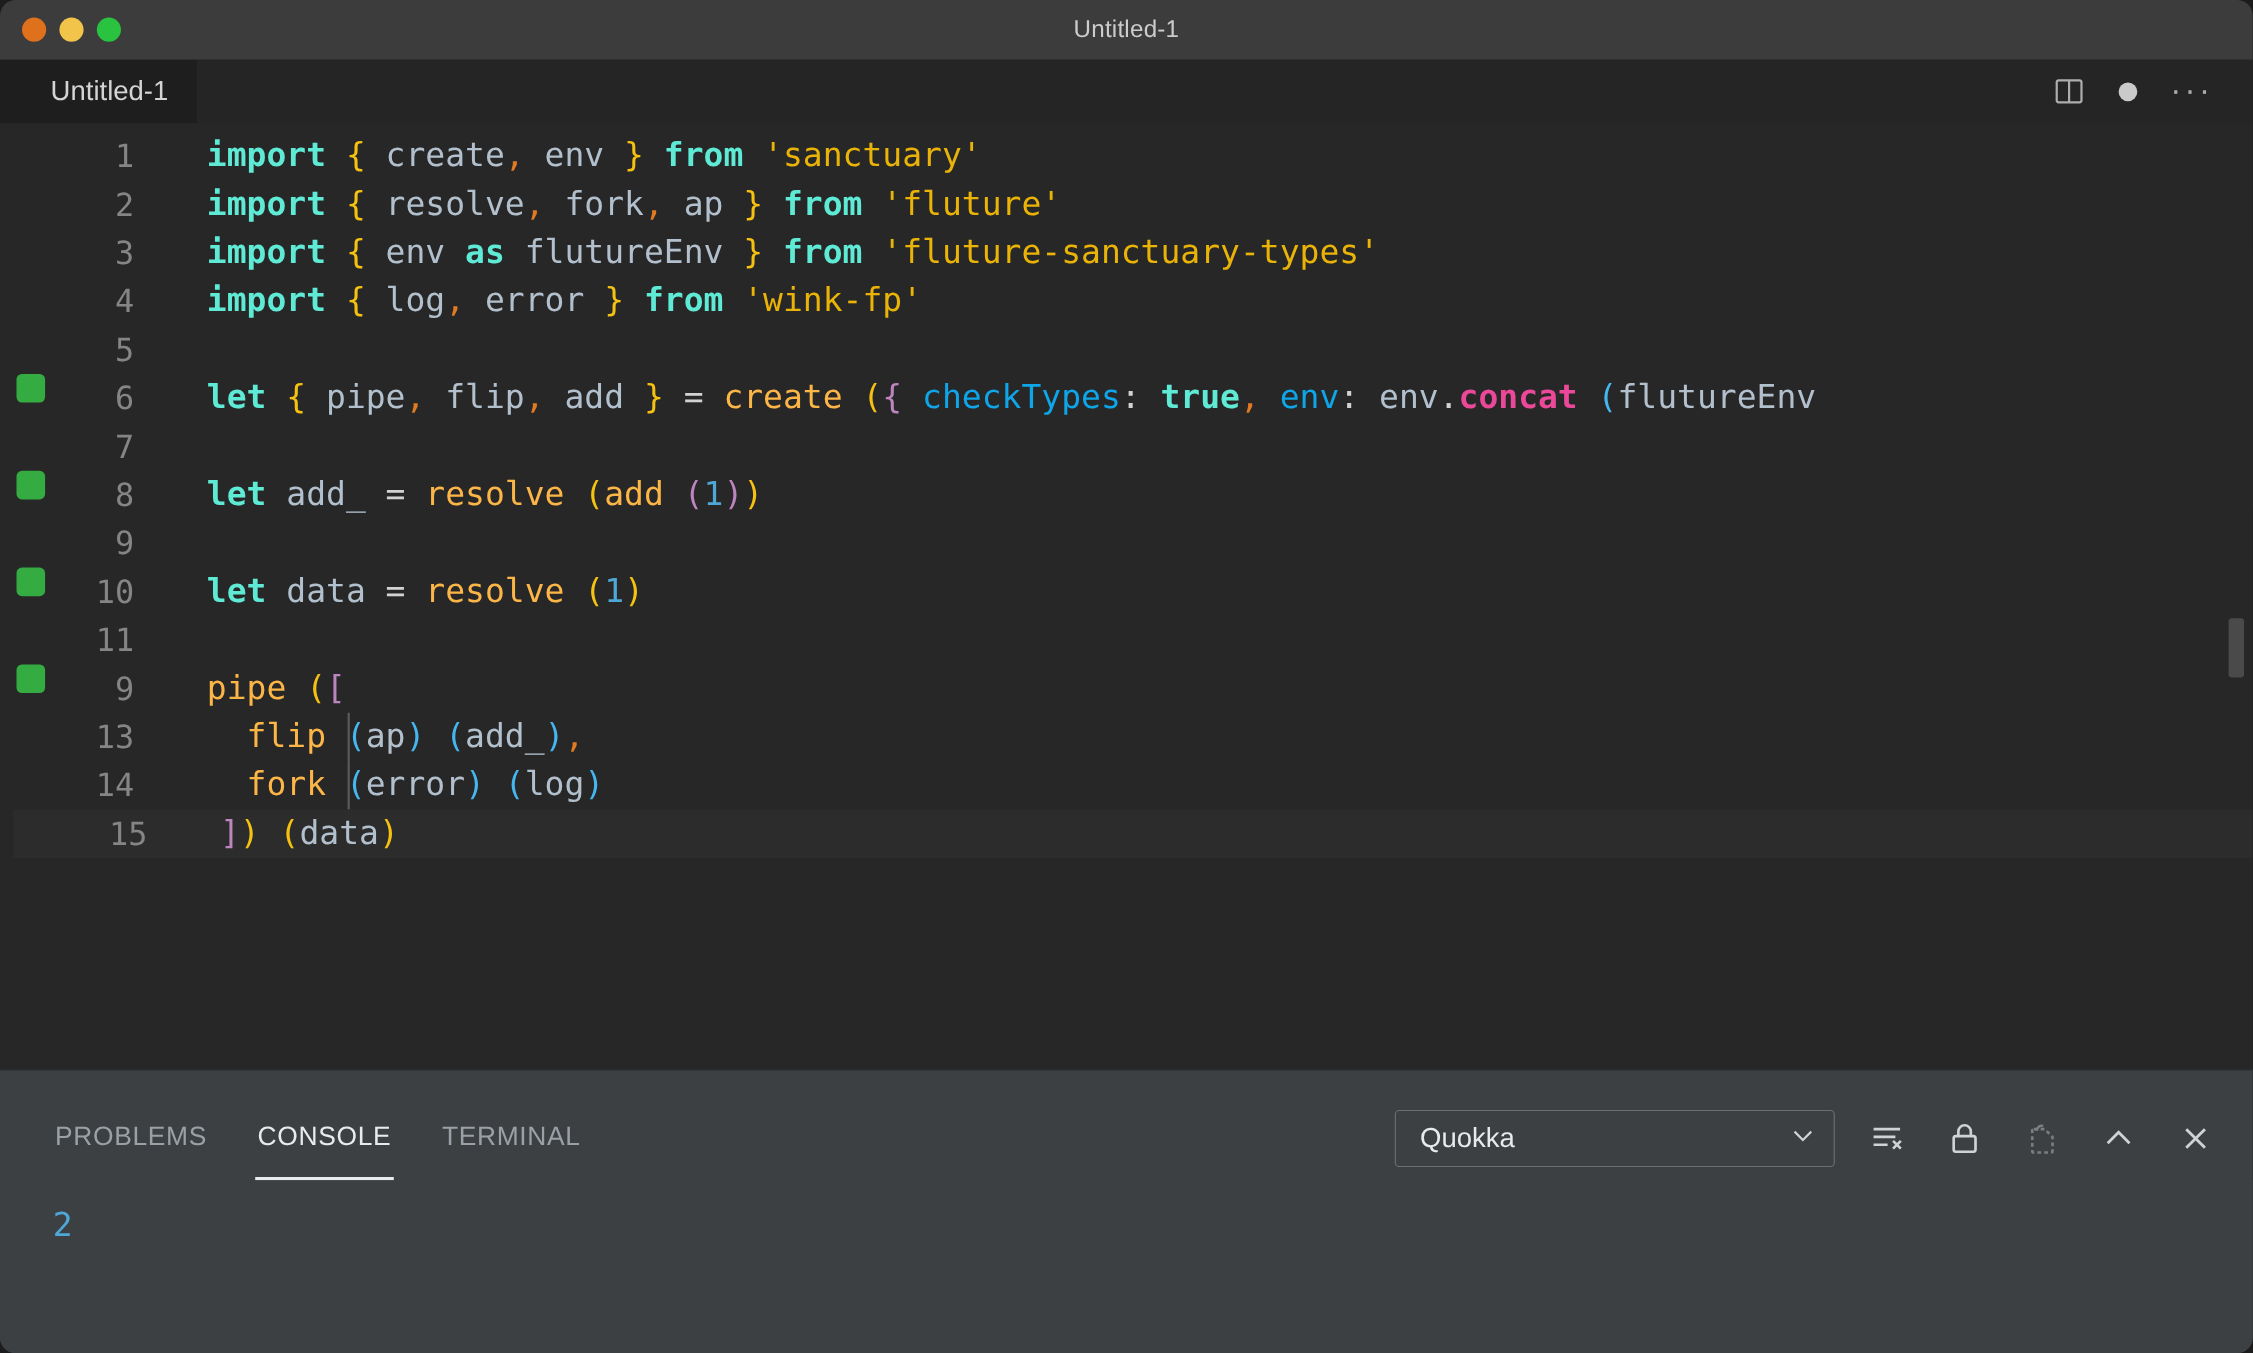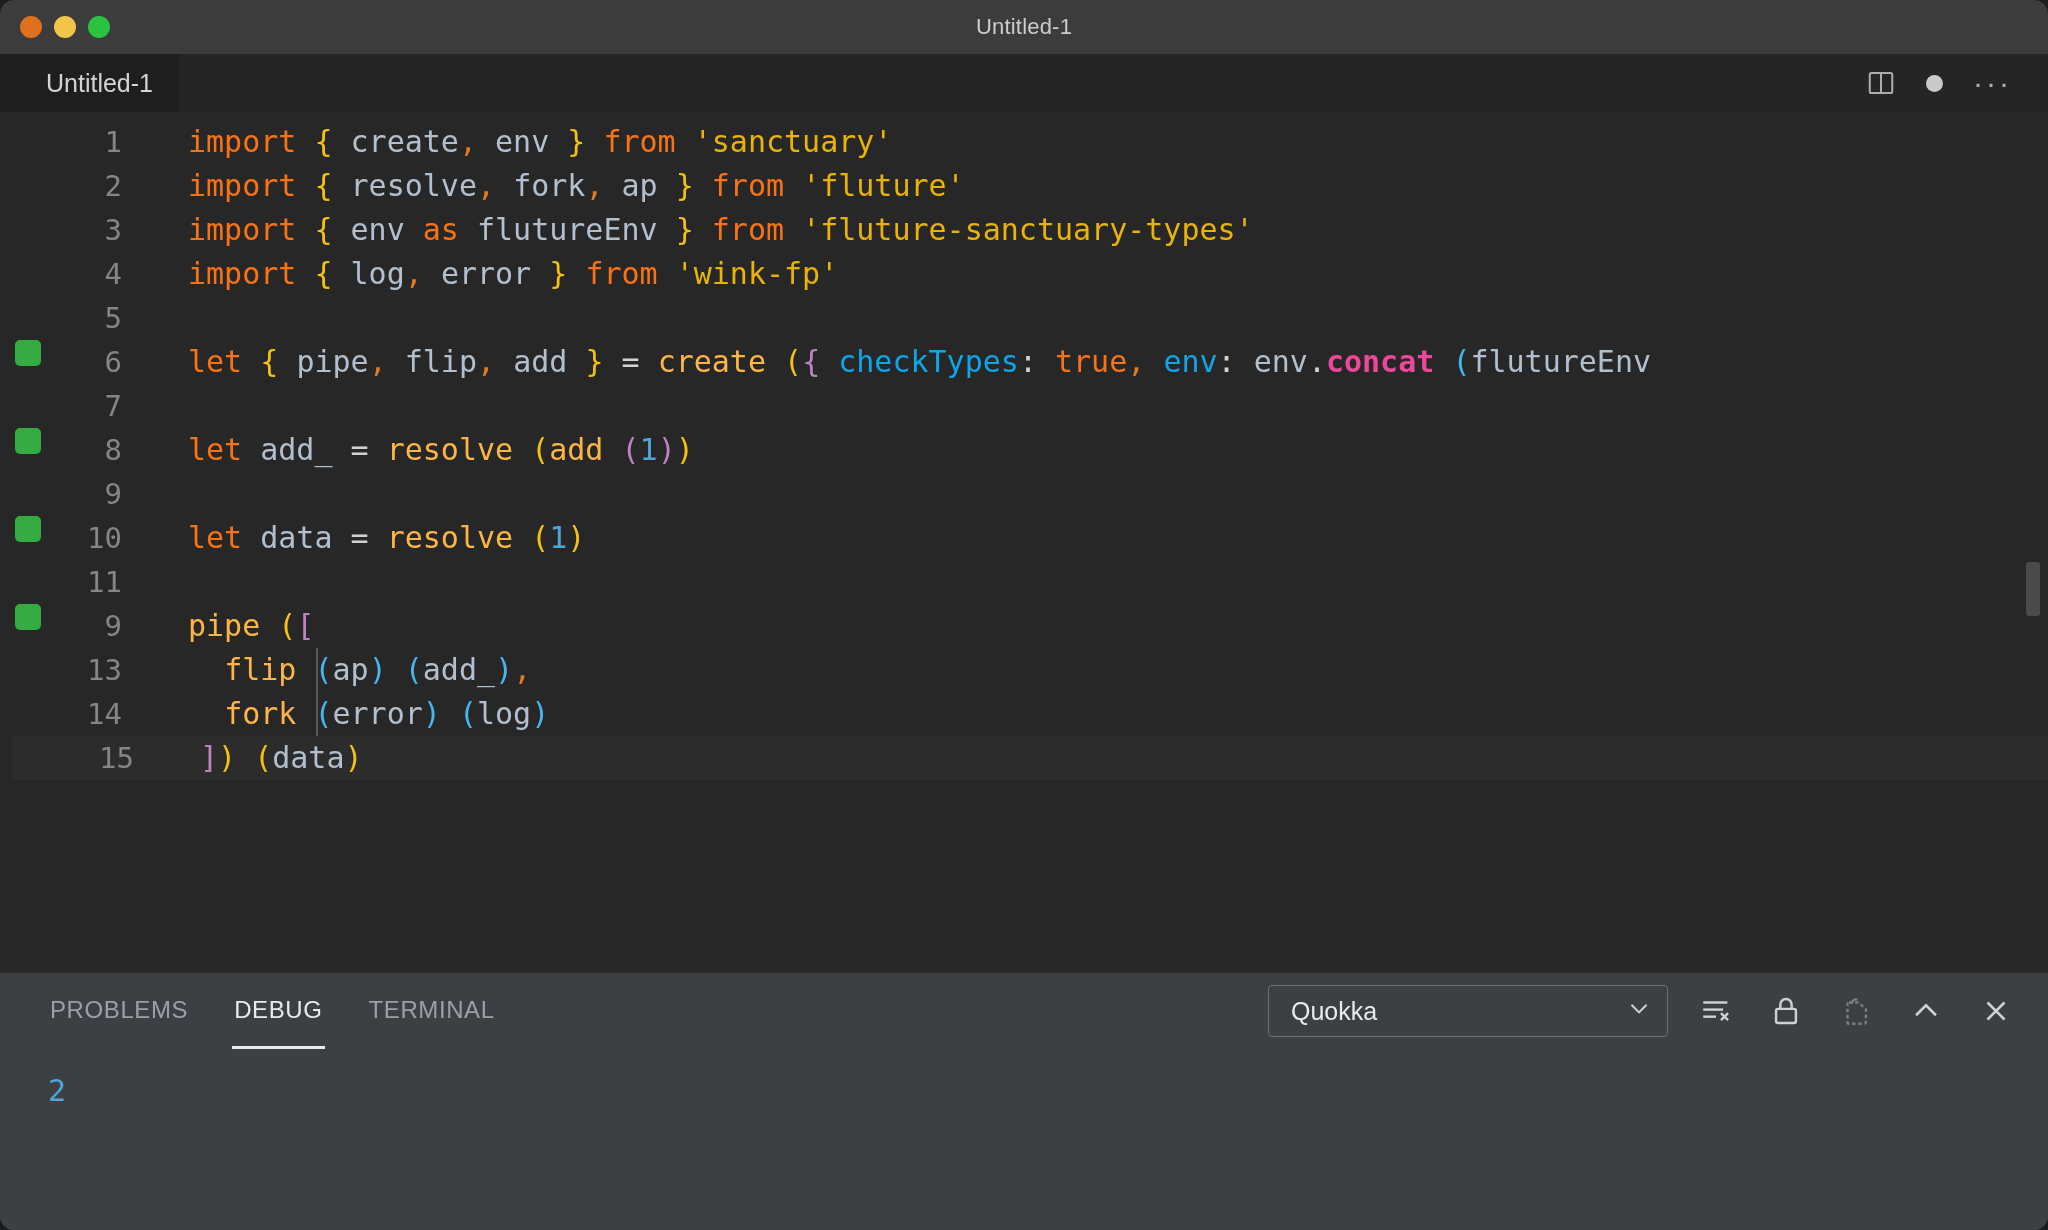--- a/index.html
+++ b/index.html
@@ -95,20 +95,21 @@
     flex: 0 0 auto;
     background: #3c4043;
     border-top: 1px solid #2a2a2a;
     display: flex; flex-direction: column;
     height: 258px;
   }
   .panel-head {
     height: 76px; flex: 0 0 76px;
     display: flex; 
     padding: 0 30px 0 48px;
+    margin-top: 24px;
   }
   .ptabs { display: flex; align-items: flex-end; gap: 42px; height: 76px; }
   .ptab {
     color: #9aa0a6; font-size: 24px; letter-spacing: .6px;
     height: 76px; display: flex; align-items: center;
     border-bottom: 3px solid transparent;
     padding: 0 2px;
   }
   .ptab.active { color: #e8eaed; border-bottom-color: #e8eaed; }
   .panel-right { margin-left: auto; display: flex; align-items: center; gap: 26px; }
@@ -129,21 +130,21 @@
     font-family: "DejaVu Sans Mono", "Liberation Mono", monospace;
     font-size: 30px; color: #4ea7d6;
     border-bottom-left-radius: 14px; border-bottom-right-radius: 14px;
   }
   .scroll-tick {
     position: absolute; right: 8px; width: 14px; height: 54px;
     background: #4a4a4a; border-radius: 3px;
   }
 </style>
 <style>
-  .kw{color:#f97316;font-weight:normal}
+  .kw{color:#5eead4;font-weight:bold}
   .var{color:#b2c0cd}
   .callee{color:#fcb648}
   .method{color:#ec4899;font-weight:bold}
   .str{color:#eab308}
   .num{color:#4ea7d6}
   .prop{color:#0ea5e9}
   .op{color:#d2d2d2}
   .br-y{color:#f5c211}
   .br-p{color:#bd85c0}
   .br-b{color:#45b6f0}
@@ -199,21 +200,21 @@
         <div class="line"><div class="gutter-mark"></div><div class="lnum">14</div><div class="code"><span class="indent-guide" style="top: 0px; height: 44px;"></span><span class="op">  </span><span class="callee">fork</span><span class="op"> </span><span class="br-b">(</span><span class="var">error</span><span class="br-b">)</span><span class="op"> </span><span class="br-b">(</span><span class="var">log</span><span class="br-b">)</span></div></div>
         <div class="line cursorline"><div class="gutter-mark"></div><div class="lnum">15</div><div class="code"><span class="br-p">]</span><span class="br-y">)</span><span class="op"> </span><span class="br-y">(</span><span class="var">data</span><span class="br-y">)</span></div></div>
       </div>
     <div class="scroll-tick" style="top:450px"></div>
   </div>
 
   <div class="panel">
     <div class="panel-head">
       <div class="ptabs" id="panel-tabs">
           <div class="ptab">PROBLEMS</div>
-          <div class="ptab active">DEBUG</div>
+          <div class="ptab active">CONSOLE</div>
           <div class="ptab">TERMINAL</div>
         </div>
       <div class="panel-right">
         <div class="select">
           <span>Quokka</span>
           <span class="chev">
             <svg width="26" height="26" viewBox="0 0 24 24" fill="none" stroke="#cfd3d6" stroke-width="1.8">
               <polyline points="5,9 12,16 19,9"></polyline>
             </svg>
           </span>

